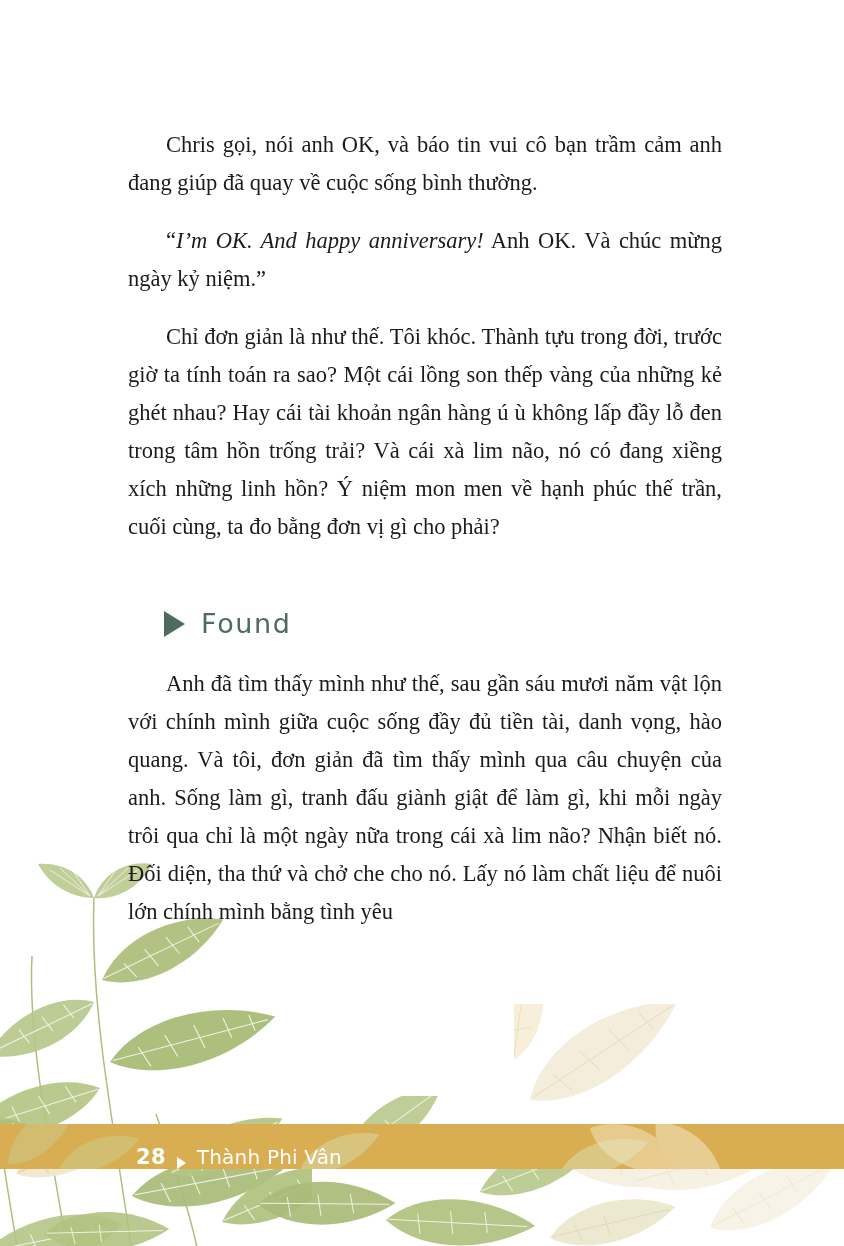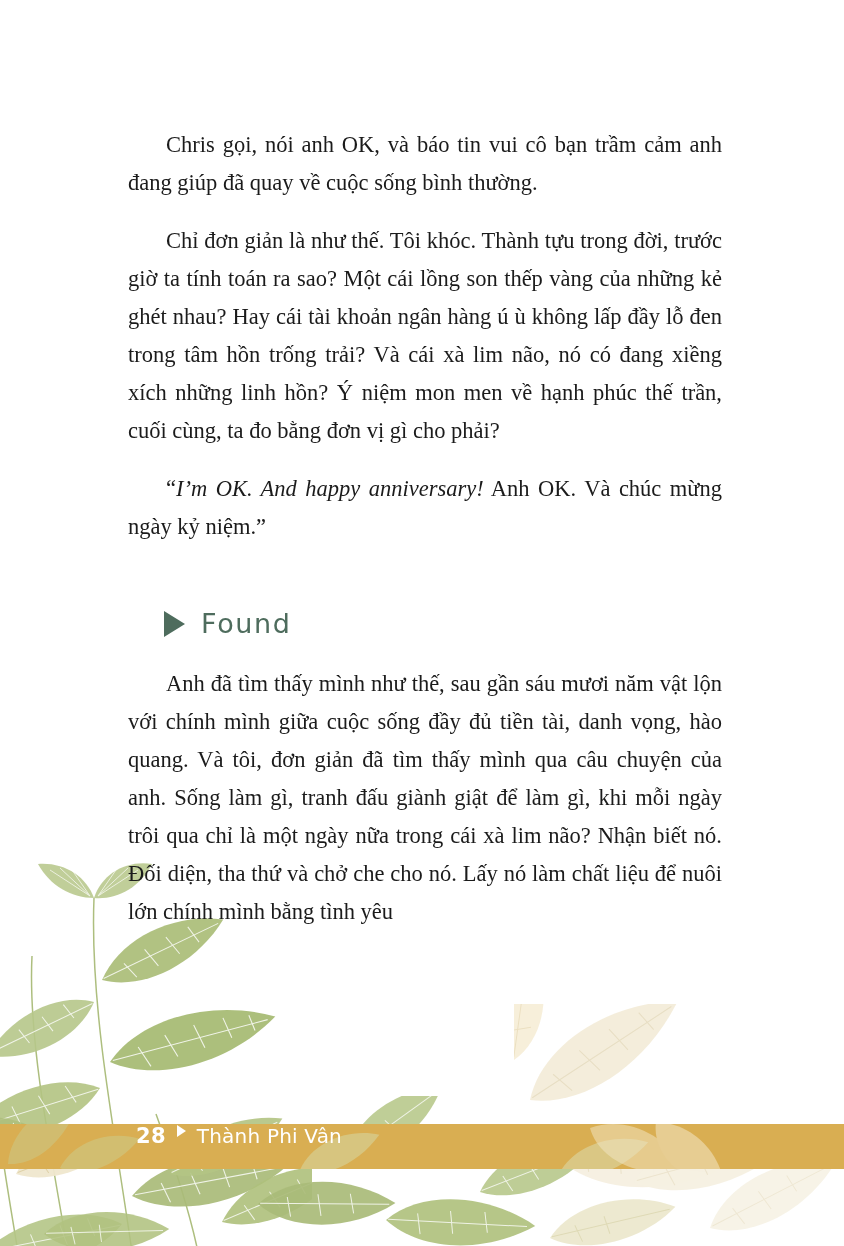--- a/index.html
+++ b/index.html
@@ -110,21 +110,21 @@
     height: 45px;
     overflow: hidden;
     pointer-events: none;
   }
   .footer-inner {
     position: absolute;
     left: 136px;
     top: 0;
     height: 45px;
     display: flex;
-    align-items: flex-start;
+    align-items: flex-end;
     gap: 11px;
     z-index: 4;
   }
   .footer-page-number {
     font-family: "DejaVu Sans", "Liberation Sans", sans-serif;
     font-size: 21px;
     font-weight: 700;
     color: #ffffff;
     letter-spacing: 0.3px;
   }
@@ -422,23 +422,23 @@
       </g>
     </g>
   </g>
 </svg>
 
 <main class="page-body">
 
 
   <p class="para">Chris gọi, nói anh OK, và báo tin vui cô bạn trầm cảm anh đang giúp đã quay về cuộc sống bình thường.</p>
 
+  <p class="para"><span>“</span><span class="ital">I’m OK. And happy anniversary!</span><span> Anh OK. Và chúc mừng ngày kỷ niệm.”</span></p>
+
   <p class="para">Chỉ đơn giản là như thế. Tôi khóc. Thành tựu trong đời, trước giờ ta tính toán ra sao? Một cái lồng son thếp vàng của những kẻ ghét nhau? Hay cái tài khoản ngân hàng ú ù không lấp đầy lỗ đen trong tâm hồn trống trải? Và cái xà lim não, nó có đang xiềng xích những linh hồn? Ý niệm mon men về hạnh phúc thế trần, cuối cùng, ta đo bằng đơn vị gì cho phải?</p>
-
-  <p class="para"><span>“</span><span class="ital">I’m OK. And happy anniversary!</span><span> Anh OK. Và chúc mừng ngày kỷ niệm.”</span></p>
 
   <h2 class="section-heading">
     <span class="heading-triangle"></span>
     <span class="heading-text">Found</span>
   </h2>
 
   <p class="para">Anh đã tìm thấy mình như thế, sau gần sáu mươi năm vật lộn với chính mình giữa cuộc sống đầy đủ tiền tài, danh vọng, hào quang. Và tôi, đơn giản đã tìm thấy mình qua câu chuyện của anh. Sống làm gì, tranh đấu giành giật để làm gì, khi mỗi ngày trôi qua chỉ là một ngày nữa trong cái xà lim não? Nhận biết nó. Đối diện, tha thứ và chở che cho nó. Lấy nó làm chất liệu để nuôi lớn chính mình bằng tình yêu</p>
 
 </main>
 

